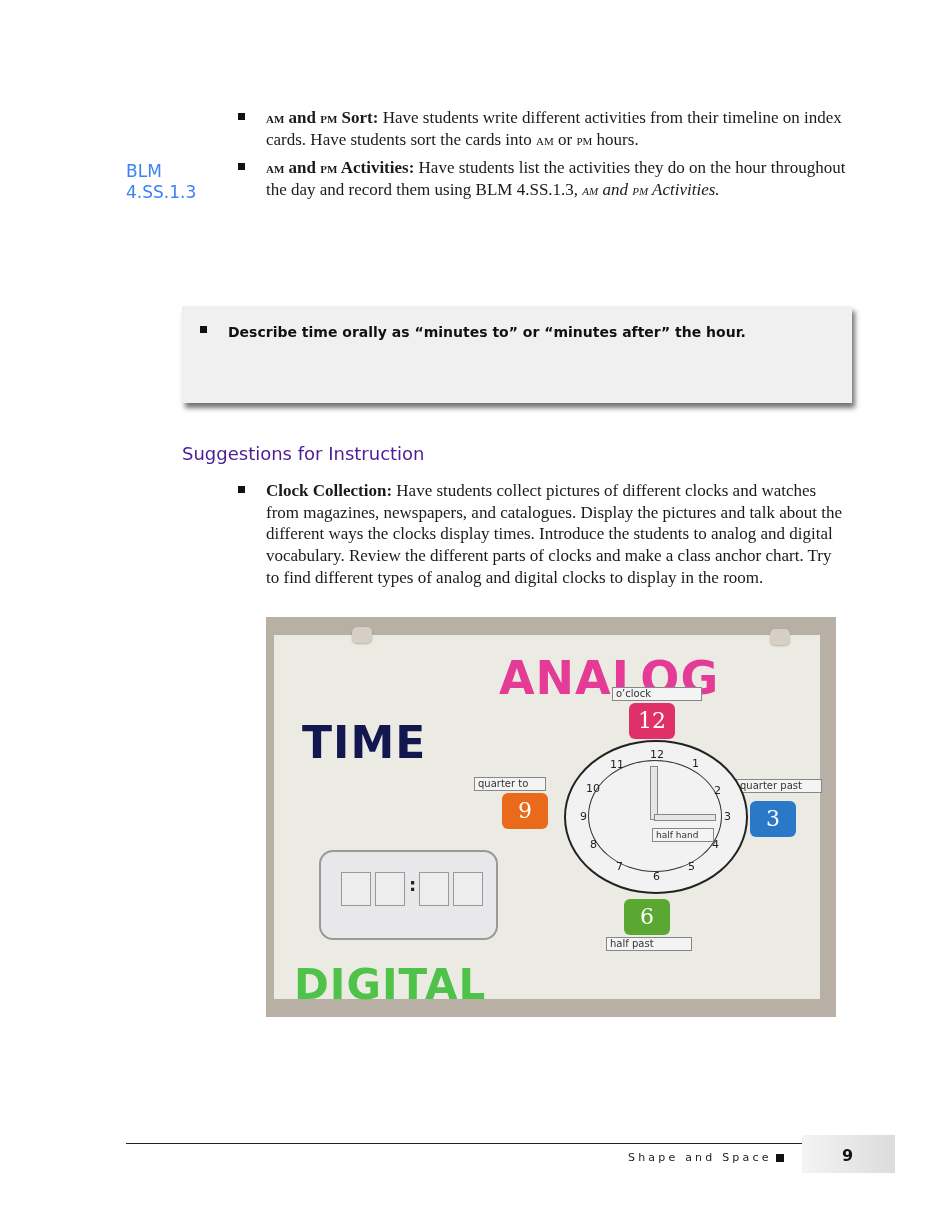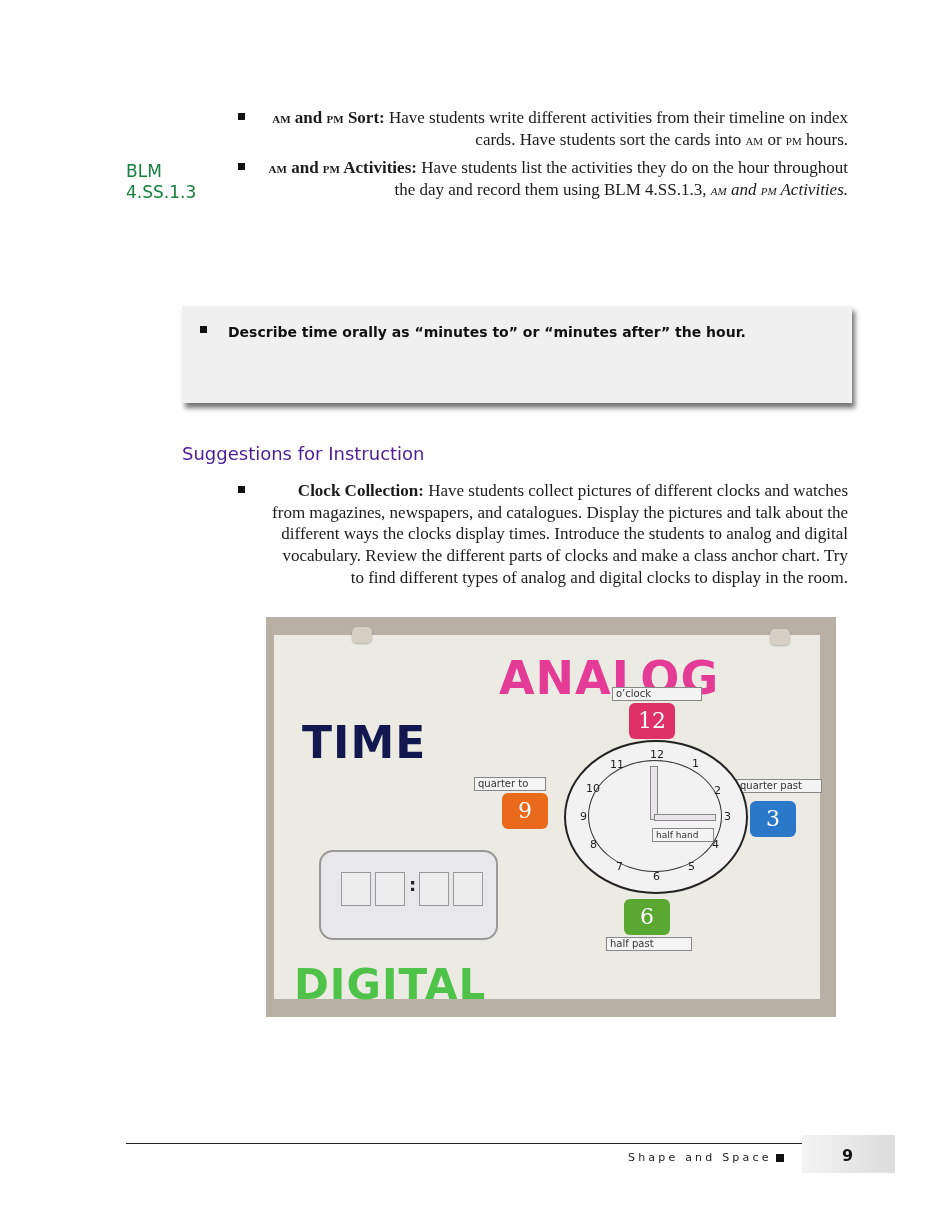--- a/index.html
+++ b/index.html
@@ -4,24 +4,24 @@
 <style>
   html, body { margin: 0; padding: 0; }
   body {
     width: 950px; height: 1230px; background: #ffffff; position: relative;
     font-family: "Liberation Serif", "DejaVu Serif", serif; color: #1a1a1a;
     overflow: hidden;
   }
   .abs { position: absolute; }
   .margin-note {
     left: 126px; top: 161px; font-family: "DejaVu Sans", sans-serif;
-    font-size: 17px; line-height: 21px; color: #15803d;
+    font-size: 17px; line-height: 21px; color: #3b82f6;
   }
   ul.bullets { list-style: none; margin: 0; padding: 0; }
-  ul.bullets li { position: relative; padding-left: 28px; text-align: right; }
+  ul.bullets li { position: relative; padding-left: 28px; }
   ul.bullets li .sq {
     position: absolute; left: 0; top: 6px; width: 7px; height: 7px; background: #111;
   }
   .serif-list { left: 238px; top: 107px; width: 610px; font-size: 17px; line-height: 21.7px; }
   .serif-list li { margin-bottom: 6.5px; }
   .sc { font-variant: small-caps; font-size: 0.9em; text-transform: lowercase; }
   b { font-weight: bold; }
   i { font-style: italic; }
 
   .outcome-box {

